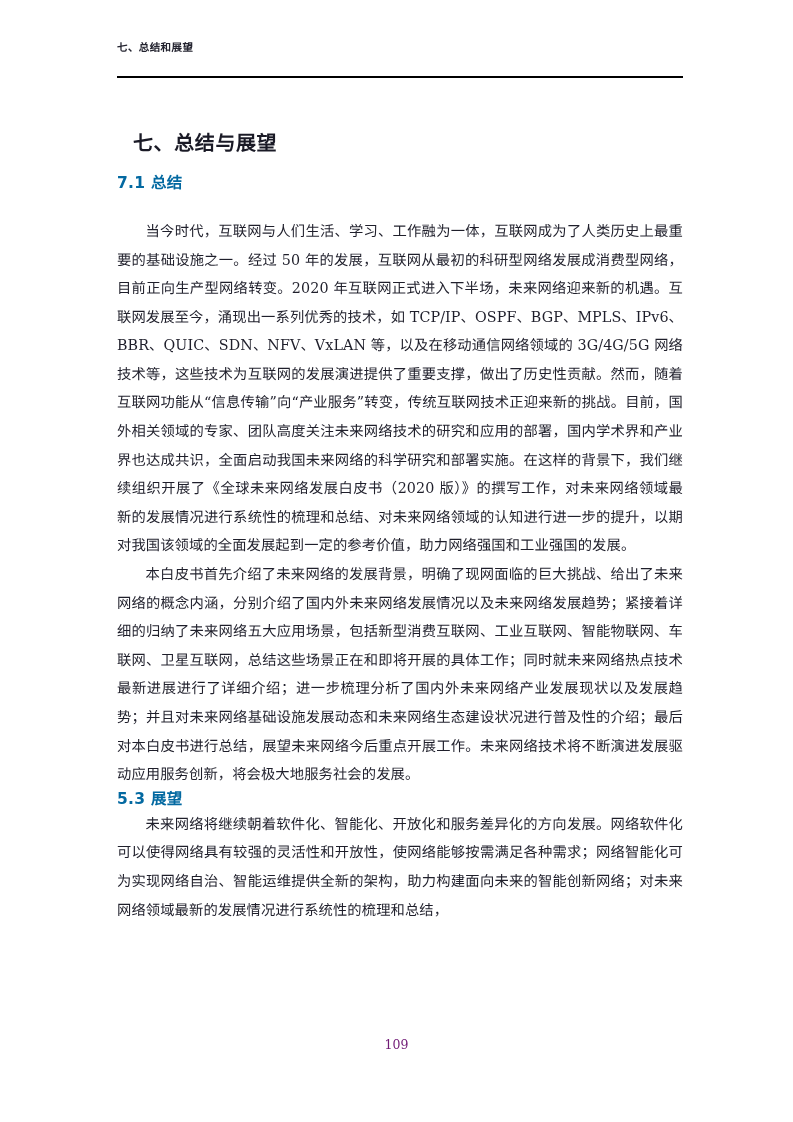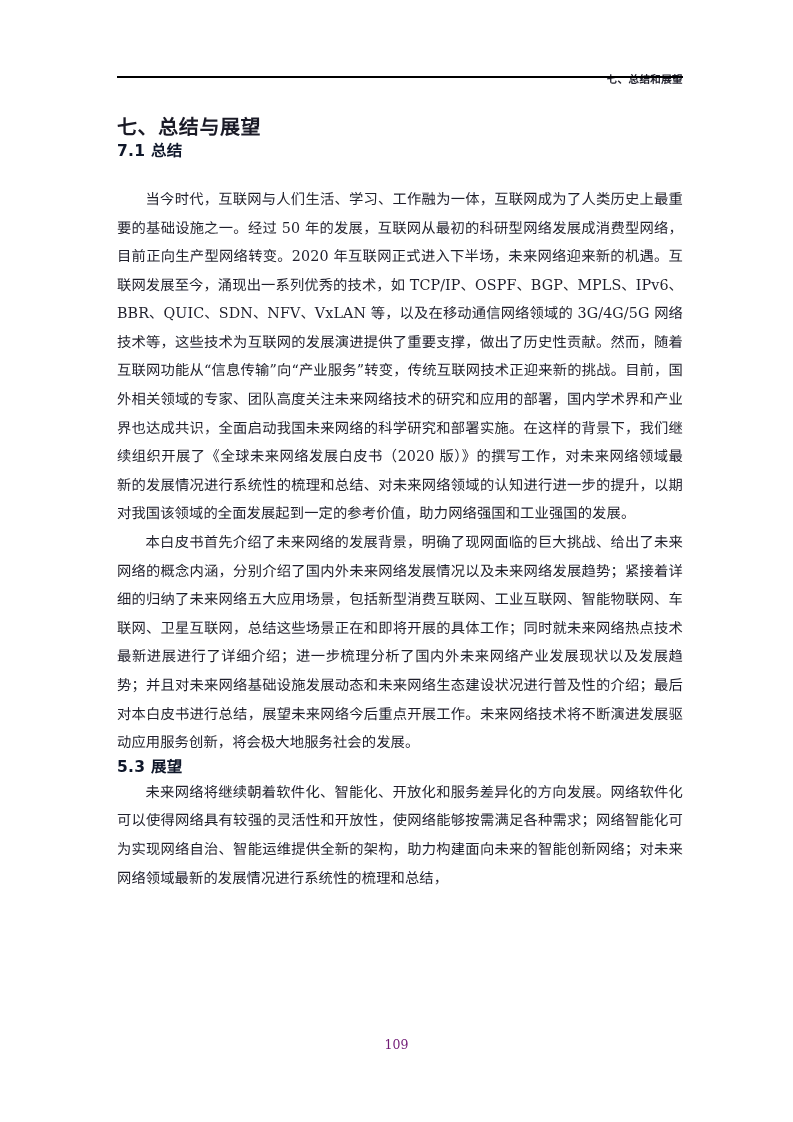--- a/index.html
+++ b/index.html
@@ -18,23 +18,23 @@
     overflow: hidden;
     font-family: "DejaVu Serif", "Liberation Serif", serif;
     color: #1c1c28;
     box-sizing: border-box;
   }
 
   
   .page-header {
     position: absolute;
     left: 117px;
-    top: 68px;
+    top: 36px;
     width: 566px;
-    text-align: right;
+    text-align: left;
   }
 
   .page-header .header-text {
     display: inline-block;
     font-family: "DejaVu Sans", "Liberation Sans", sans-serif;
     font-size: 10.5px;
     font-weight: 700;
     letter-spacing: 0.4px;
     color: #23232f;
     line-height: 1.2;
@@ -52,39 +52,39 @@
   
   .content {
     position: absolute;
     left: 117px;
     top: 104px;
     width: 566px;
   }
 
   
   h1.chapter-title {
-    margin: 0;
+    margin: 16px;
     padding: 0;
     font-family: "DejaVu Sans", "Liberation Sans", sans-serif;
     font-size: 20px;
     font-weight: 700;
     letter-spacing: 0.6px;
     color: #1a1a26;
     line-height: 1.35;
     padding-top: 10px;
   }
 
   h2.section-title {
     margin: 0;
     padding: 0;
     font-family: "DejaVu Sans", "Liberation Sans", sans-serif;
     font-size: 15.5px;
     font-weight: 700;
     letter-spacing: 0.3px;
-    color: #0f172a;
+    color: #0369a1;
     line-height: 1.35;
   }
 
   .sec-7-1 { margin-top: 36px; }
   .sec-7-2 { margin-top: 25px; }
 
   
   p.body-text {
     margin: 0;
     padding: 0;

